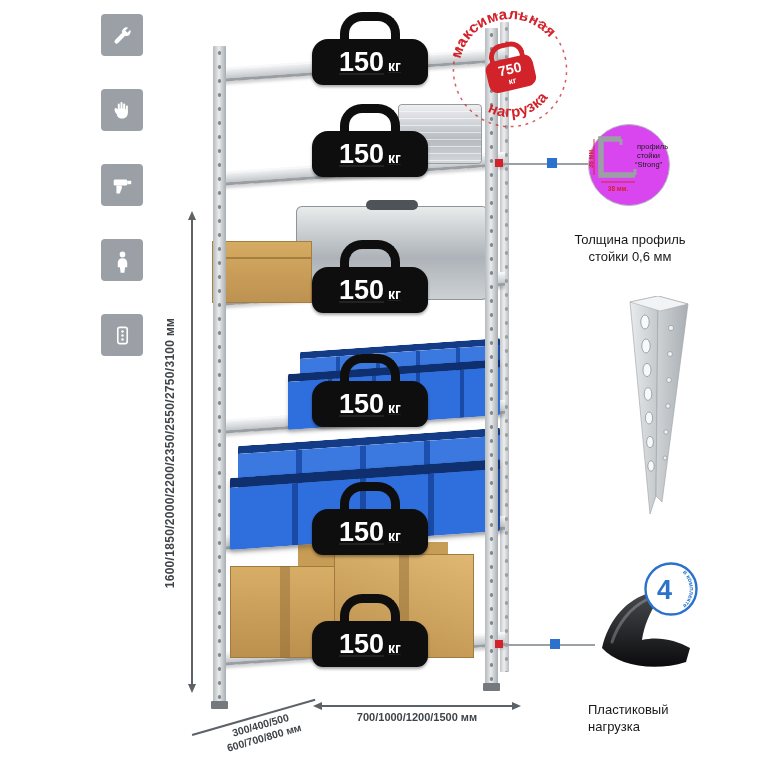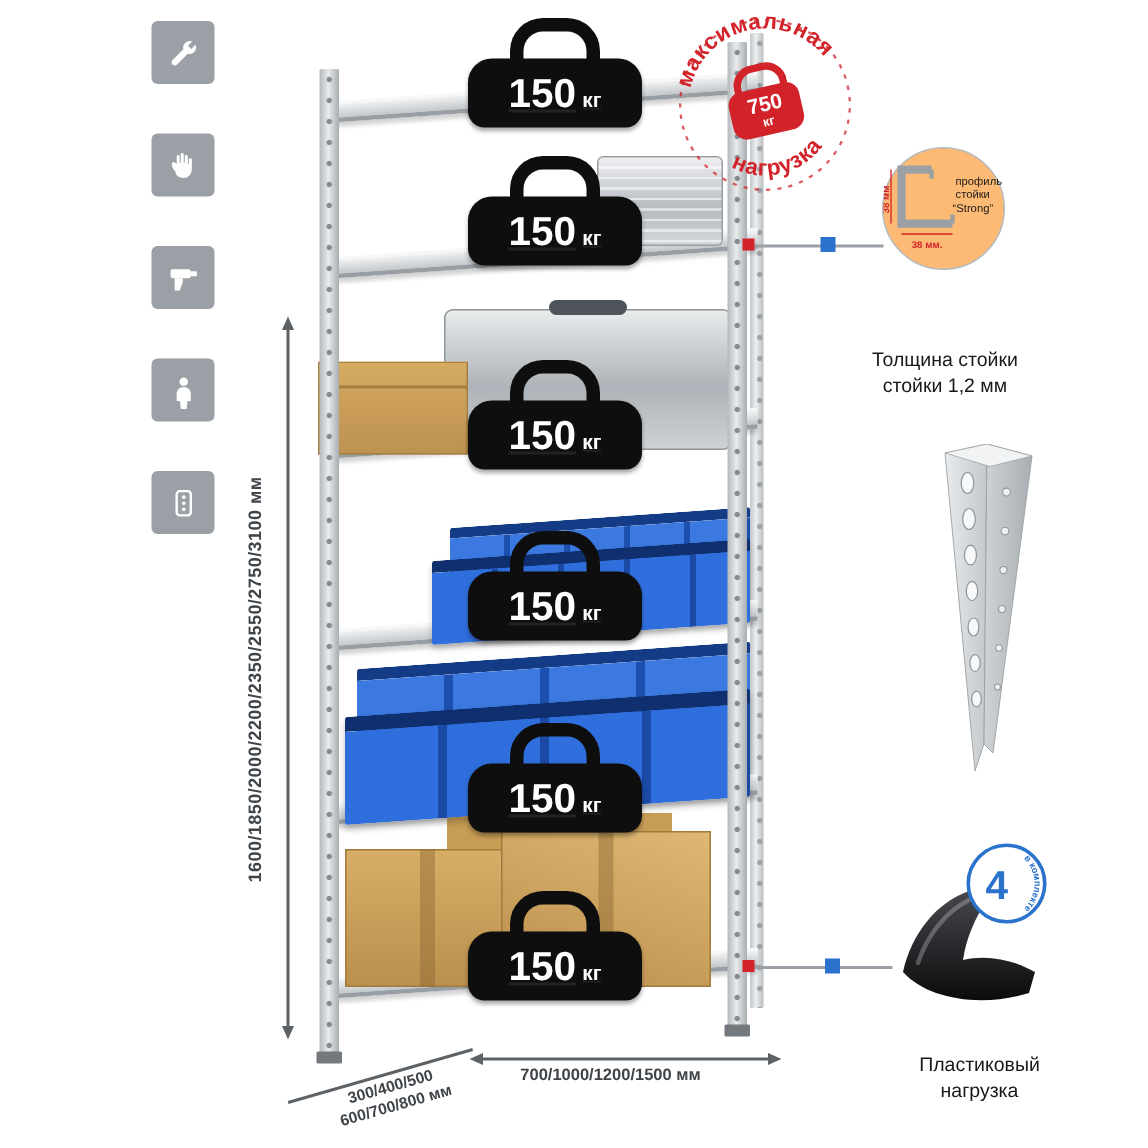--- a/index.html
+++ b/index.html
@@ -101,44 +101,44 @@
   .callout-line{position:absolute;height:1.5px;background:#9aa0a5;z-index:7;}
   .cl1{left:503px;top:163px;width:86px;}
   .cl2{left:503px;top:644px;width:92px;}
   .sq{position:absolute;z-index:8;}
   .sq-red{width:8px;height:8px;background:#d2232a;}
   .sq-blue{width:10px;height:10px;background:#2a72cc;}
   .r1{left:495px;top:159px}.b1{left:547px;top:158px}
   .r2{left:495px;top:640px}.b2{left:550px;top:639px}
 
   
-  .profile-circle{position:absolute;left:588px;top:98px;width:80px;height:80px;border:1.5px solid #b4babd;
-      border-radius:50%;background:#fdba74;z-index:8;text-decoration:underline;}
+  .profile-circle{position:absolute;left:588px;top:124px;width:80px;height:80px;border:1.5px solid #b4babd;
+      border-radius:50%;background:#d946ef;z-index:8;text-decoration:underline;}
   .profile-caption{position:absolute;left:560px;top:232px;width:140px;text-align:center;
       font-size:13px;color:#17181a;line-height:1.3;}
 
   
   .post-photo{position:absolute;left:600px;top:296px;}
   .foot-photo{position:absolute;left:594px;top:586px;}
   .badge{position:absolute;left:642px;top:560px;z-index:9;}
-  .foot-caption{position:absolute;left:588px;top:702px;width:130px;text-align:center;
+  .foot-caption{position:absolute;left:588px;top:702px;width:130px;
       font-size:13px;color:#17181a;line-height:1.3;}
 
   
   .dim-depth-line{position:absolute;left:192px;top:734px;width:128px;height:1.5px;background:#5d6267;
       transform:rotate(-16deg);transform-origin:left center;}
   .dim-depth{position:absolute;left:198px;top:737px;width:134px;text-align:center;
       transform:rotate(-16deg);transform-origin:left center;
       font-size:10.5px;font-weight:700;color:#3f4449;line-height:1.25;}
   .dim-width-line{position:absolute;left:318px;top:705px;width:198px;height:1.5px;background:#5d6267;}
   .dim-width-line::before,.dim-width-line::after{content:"";position:absolute;top:-3.5px;
       border:4px solid transparent;}
   .dim-width-line::before{left:-9px;border-right:9px solid #5d6267;}
   .dim-width-line::after{right:-9px;border-left:9px solid #5d6267;}
-  .dim-width{position:absolute;left:308px;top:711px;width:198px;text-align:center;
+  .dim-width{position:absolute;left:318px;top:711px;width:198px;text-align:center;
       font-size:11px;font-weight:700;color:#3f4449;}
 </style>
 </head>
 <body>
 
 <div id="canvas">
 
   <div class="tile t1">
     <svg viewBox="0 0 40 40">
       <path d="M28.5 8.5a6.5 6.5 0 0 0-8.9 7.6L9 26.7a3.1 3.1 0 1 0 4.4 4.4l10.6-10.6a6.5 6.5 0 0 0 7.6-8.9l-4.3 4.3-3.2-3.2 4.4-4.2z"></path>
@@ -275,22 +275,22 @@
       <line x1="5" y1="14" x2="5" y2="50" stroke="#d2232a" stroke-width="0.9"></line>
       <text transform="rotate(-90 3.5 34)" x="3.5" y="34" text-anchor="middle" font-size="6.5" font-weight="bold" fill="#d2232a">38 мм</text>
       <line x1="12" y1="57" x2="46" y2="57" stroke="#d2232a" stroke-width="0.9"></line>
       <text x="29" y="66" text-anchor="middle" font-size="6.5" font-weight="bold" fill="#d2232a">38 мм.</text>
       <text x="48" y="24" font-size="7.5" fill="#1a1a1a">профиль</text>
       <text x="48" y="33" font-size="7.5" fill="#1a1a1a">стойки</text>
       <text x="46" y="42" font-size="7.5" fill="#1a1a1a">“Strong”</text>
     </svg>
   </div>
   <div class="profile-caption">
-    <div>Толщина стойки</div>
-    <div>стойки 1,2 мм</div>
+    <div>Толщина профиль</div>
+    <div>стойки 0,6 мм</div>
   </div>
 
   <div class="post-photo">
     <svg viewBox="0 0 112 235" width="112" height="235">
       <defs>
         <linearGradient id="pg1" x1="0" y1="0" x2="1" y2="0">
           <stop offset="0" stop-color="#e9ebed"></stop>
             <stop offset="1" stop-color="#c3c8cb"></stop>
         </linearGradient>
         <linearGradient id="pg2" x1="0" y1="0" x2="1" y2="0">

